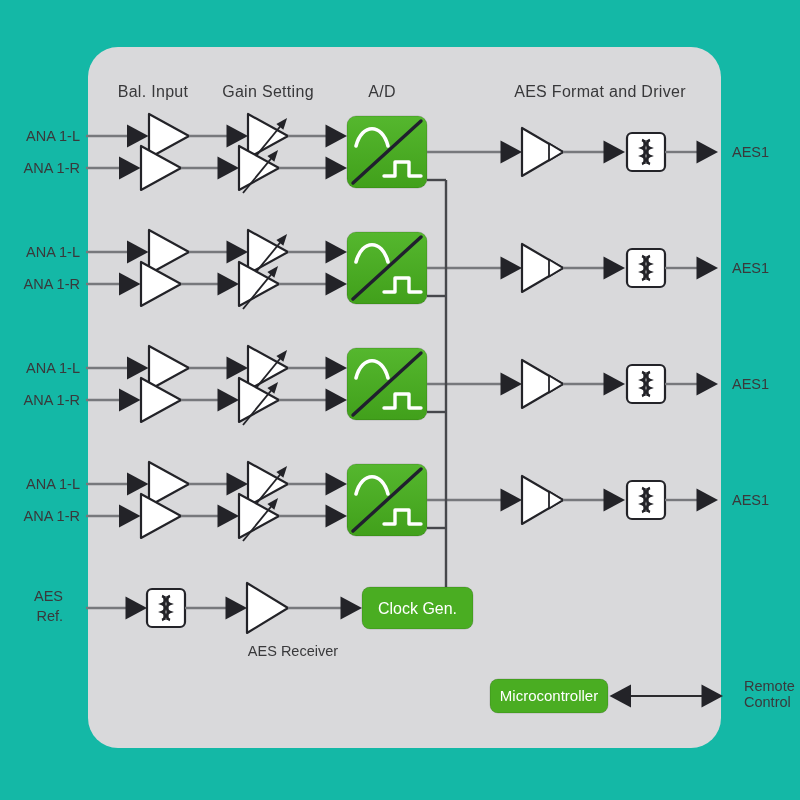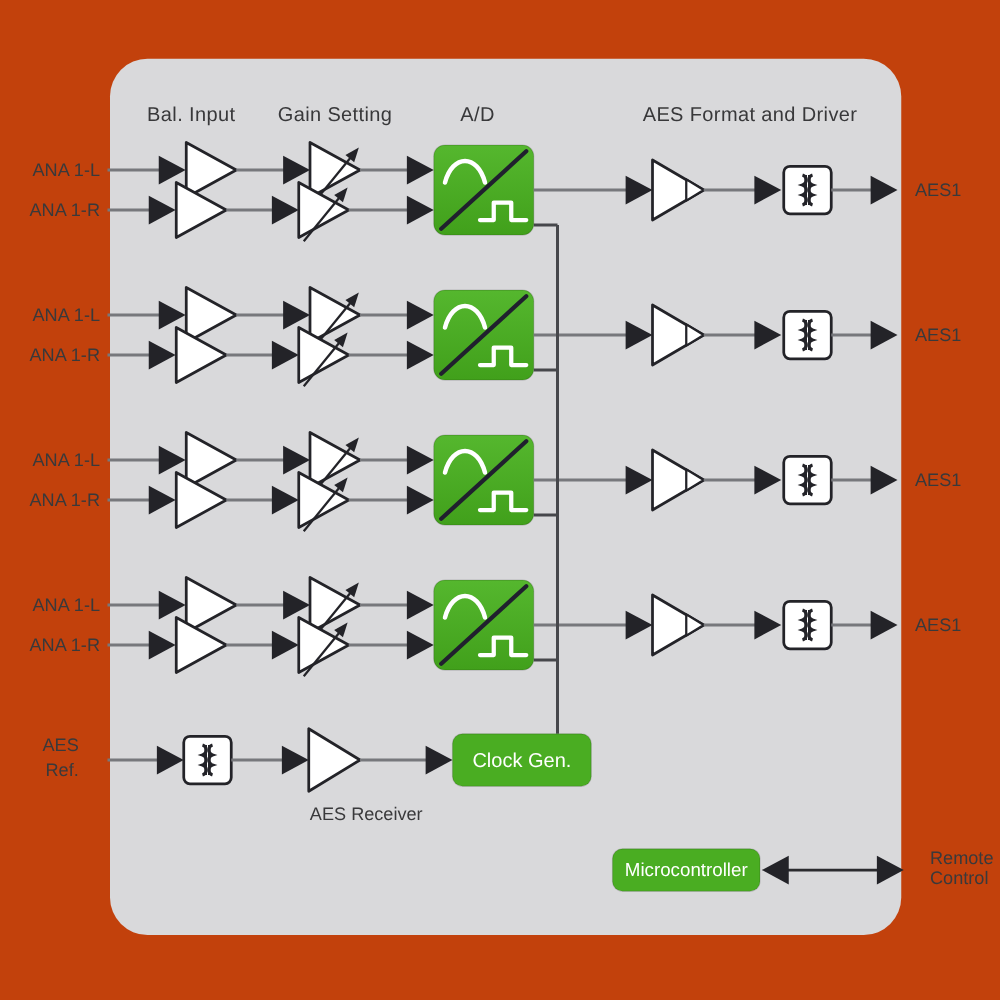--- a/index.html
+++ b/index.html
@@ -1,16 +1,16 @@
 <!DOCTYPE html>
 <html><head>
 <meta charset="utf-8">
 <style>
   html,body{margin:0;padding:0;background:#ffffff;}
-  .stage{position:relative;width:800px;height:800px;background:#c2410c;overflow:hidden;}
+  .stage{position:relative;width:800px;height:800px;background:#14b8a6;overflow:hidden;}
   svg{display:block;}
   text{font-family:"Liberation Sans",sans-serif;fill:#39393b;}
   .hdr{font-size:16px;letter-spacing:.3px;fill:#38383a;}
   .lbl{font-size:14.5px;}
   .blocktxt{font-size:16px;fill:#ffffff;}
   .mcutxt{font-size:15px;fill:#ffffff;}
 </style>
 </head>
 <body>
 

